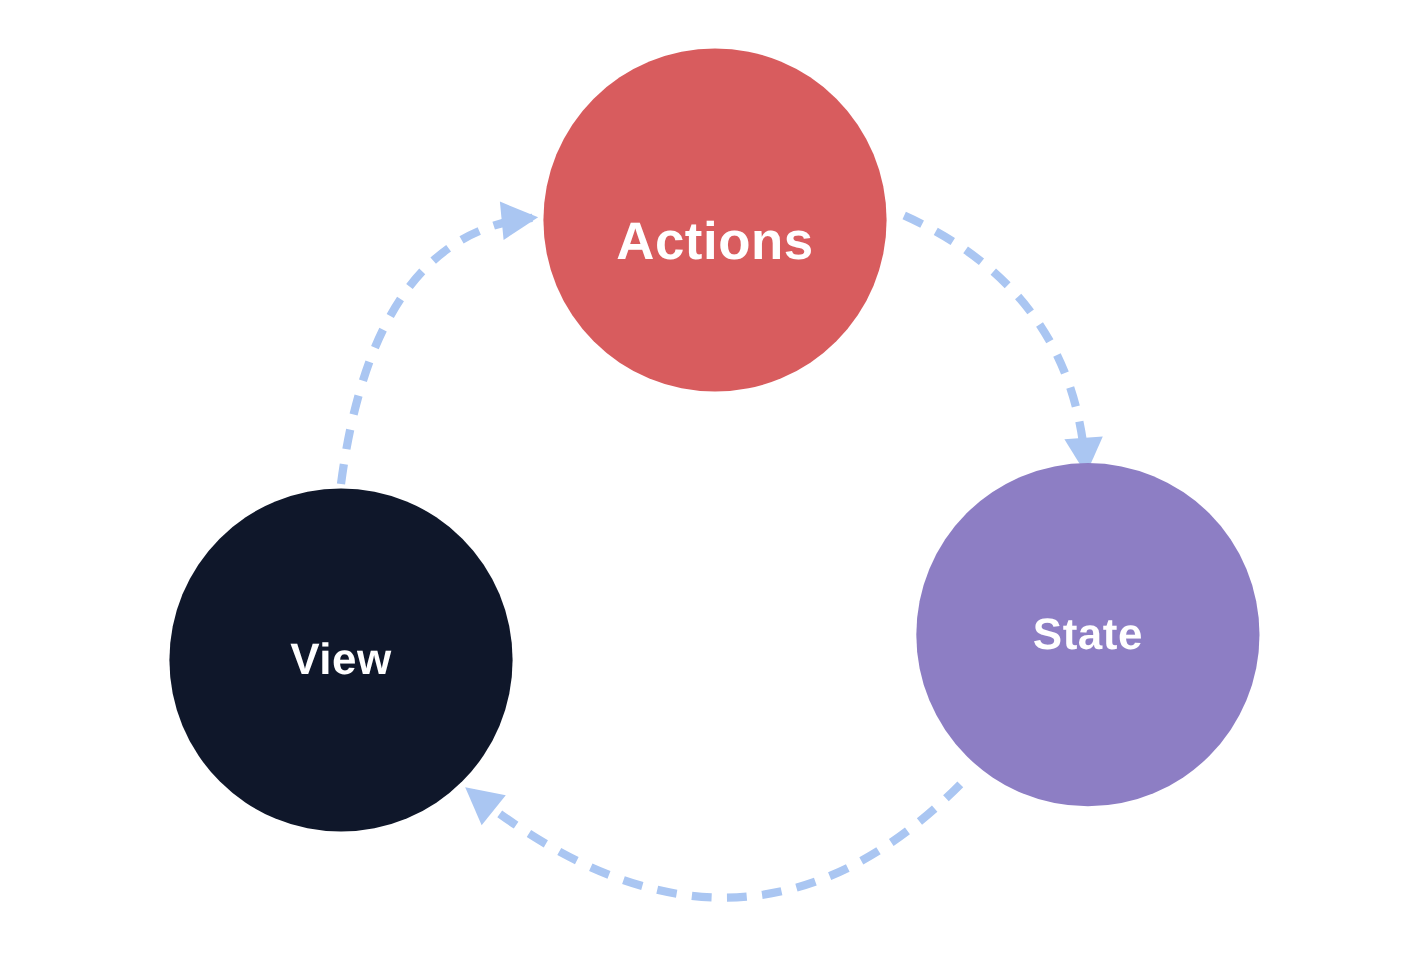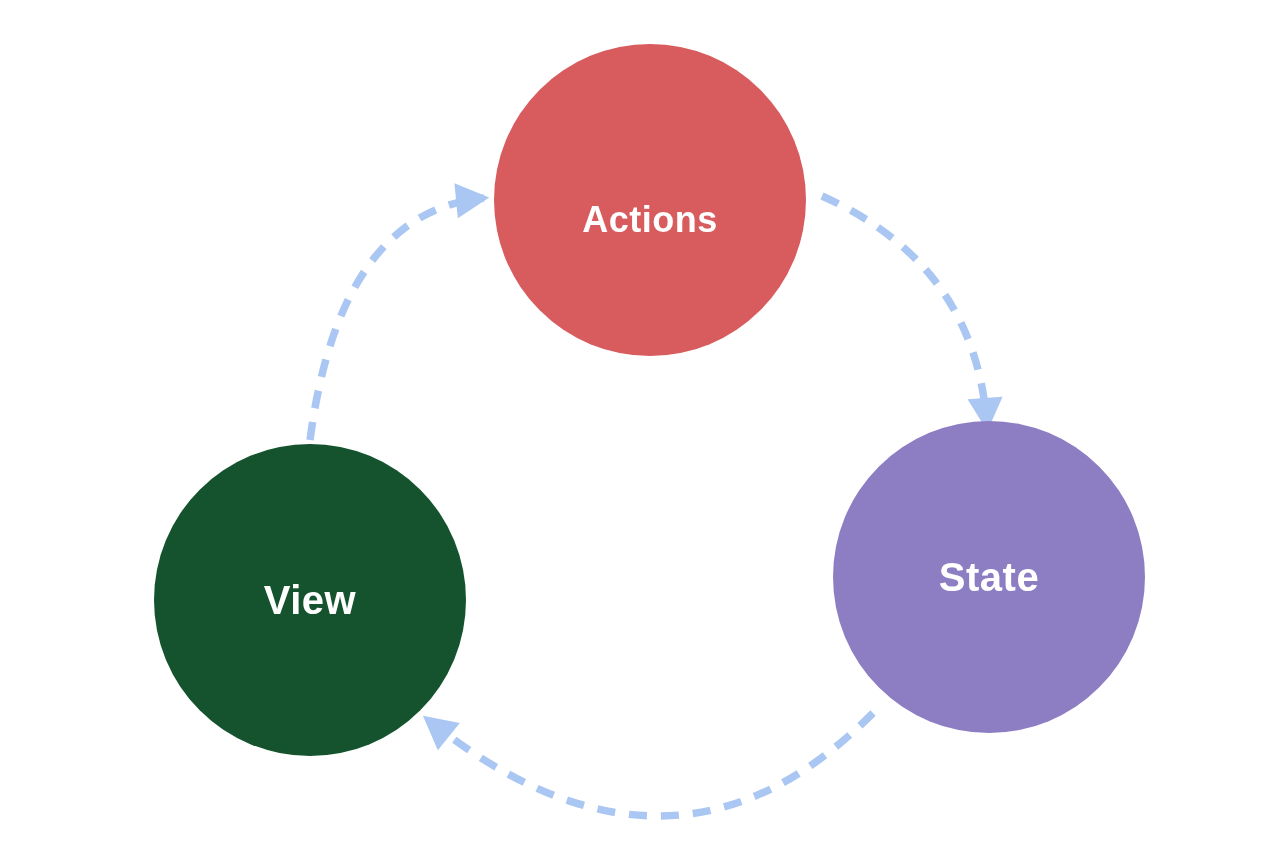--- a/index.html
+++ b/index.html
@@ -39,21 +39,21 @@
   }
   .node .label {
     color: #ffffff;
     font-weight: 700;
     letter-spacing: 0.5px;
     font-size: 40px;
     line-height: 1;
     user-select: none;
   }
   .node-actions { left: 494px; top: 44px; }
-  .node-actions .label { font-size: 36px; margin-top: 40px; }
+  .node-actions .label { font-size: 48px; margin-top: 40px; }
   .node-view { left: 154px; top: 444px; }
   .node-state { left: 833px; top: 421px; }
 </style>
 </head>
 <body>
 
 <div class="canvas">
 
   <svg class="arrows" viewBox="0 0 1280 866" xmlns="http://www.w3.org/2000/svg" aria-hidden="true">
     <defs>
@@ -70,17 +70,17 @@
   </svg>
 
   <div class="node node-actions" style="background-color: rgb(216, 92, 94);">
     <span class="label" style="color: rgb(255, 255, 255);">Actions</span>
   </div>
 
   <div class="node node-state" style="background-color: rgb(141, 126, 196);">
     <span class="label" style="color: rgb(255, 255, 255);">State</span>
   </div>
 
-  <div class="node node-view" style="background-color: #14532d;">
+  <div class="node node-view" style="background-color: #0f172a;">
     <span class="label" style="color: rgb(255, 255, 255);">View</span>
   </div>
 
 </div>
 
 </body></html>

